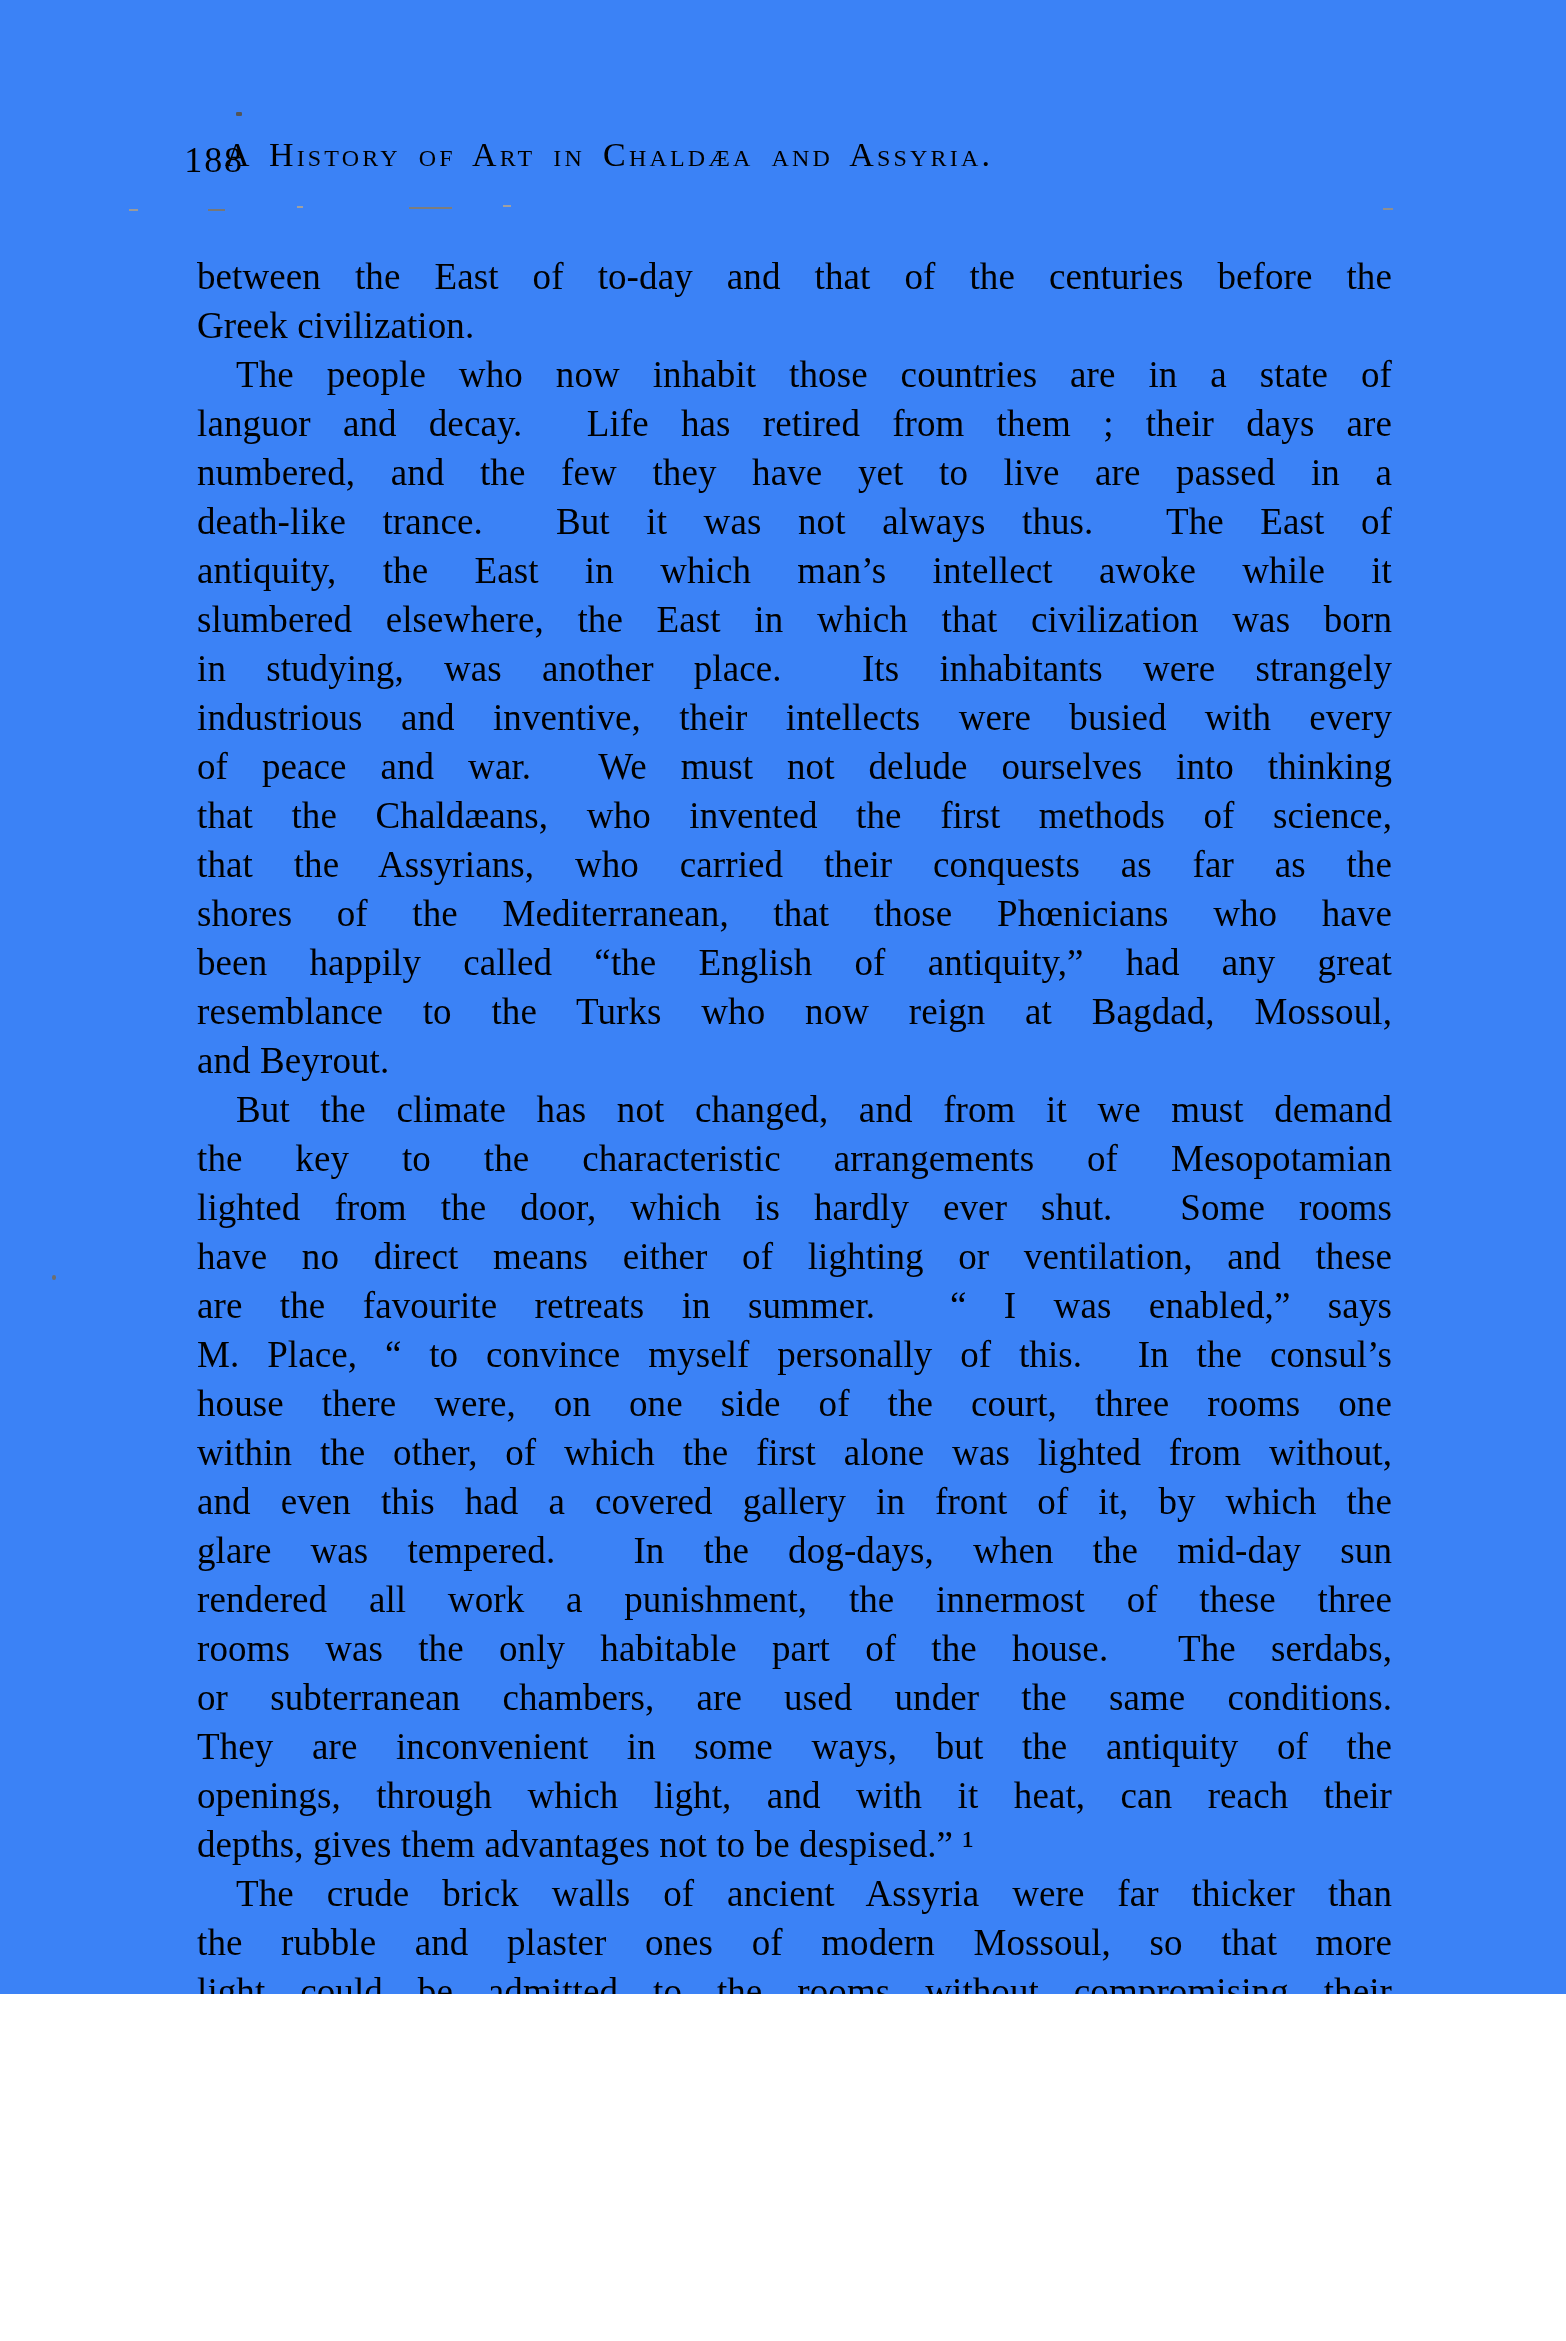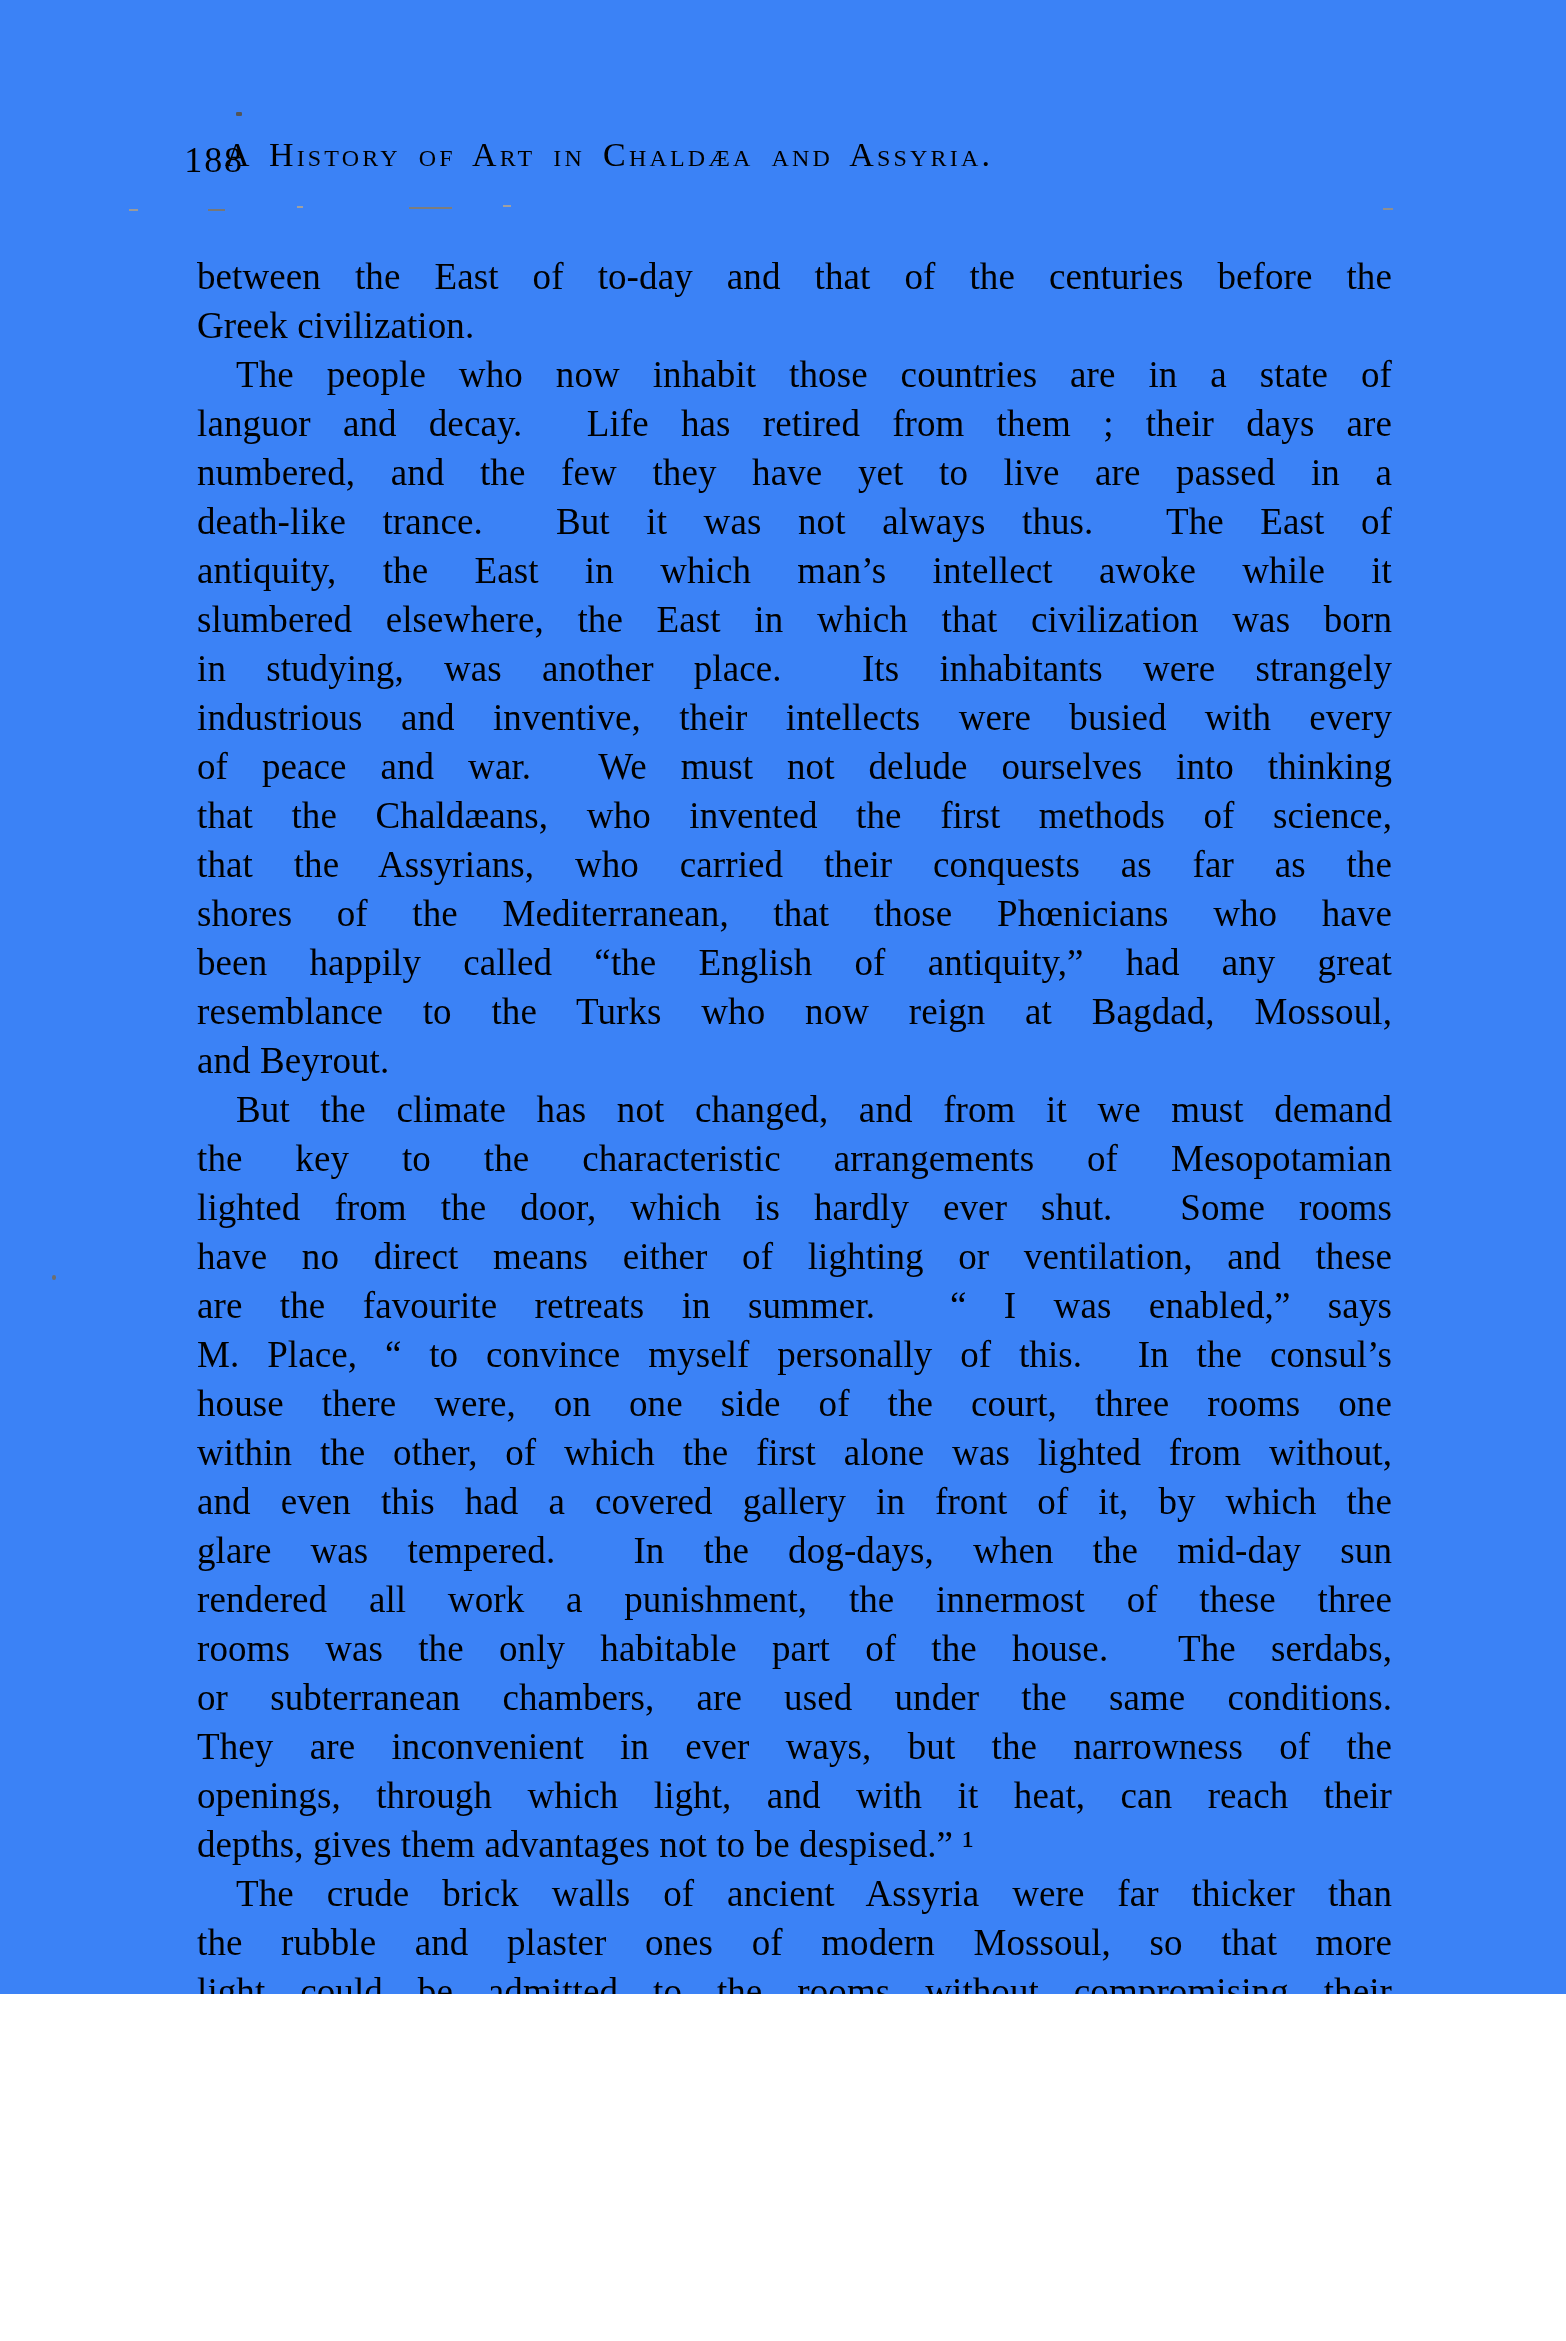--- a/index.html
+++ b/index.html
@@ -136,21 +136,21 @@
         <div class="line">have no direct means either of lighting or ventilation, and these</div>
         <div class="line">are the favourite retreats in summer.  “ I was enabled,” says</div>
         <div class="line">M. Place, “ to convince myself personally of this.  In the consul’s</div>
         <div class="line">house there were, on one side of the court, three rooms one</div>
         <div class="line">within the other, of which the first alone was lighted from without,</div>
         <div class="line">and even this had a covered gallery in front of it, by which the</div>
         <div class="line">glare was tempered.  In the dog-days, when the mid-day sun</div>
         <div class="line">rendered all work a punishment, the innermost of these three</div>
         <div class="line">rooms was the only habitable part of the house.  The serdabs,</div>
         <div class="line">or subterranean chambers, are used under the same conditions.</div>
-        <div class="line">They are inconvenient in ever ways, but the narrowness of the</div>
+        <div class="line">They are inconvenient in some ways, but the antiquity of the</div>
         <div class="line">openings, through which light, and with it heat, can reach their</div>
         <div class="line end">depths, gives them advantages not to be despised.” ¹</div>
       </div>
       <div class="para indent">
         <div class="line">The crude brick walls of ancient Assyria were far thicker than</div>
         <div class="line">the rubble and plaster ones of modern Mossoul, so that more</div>
         <div class="line">light could be admitted to the rooms without compromising their</div>
       </div>
     </div>
 

